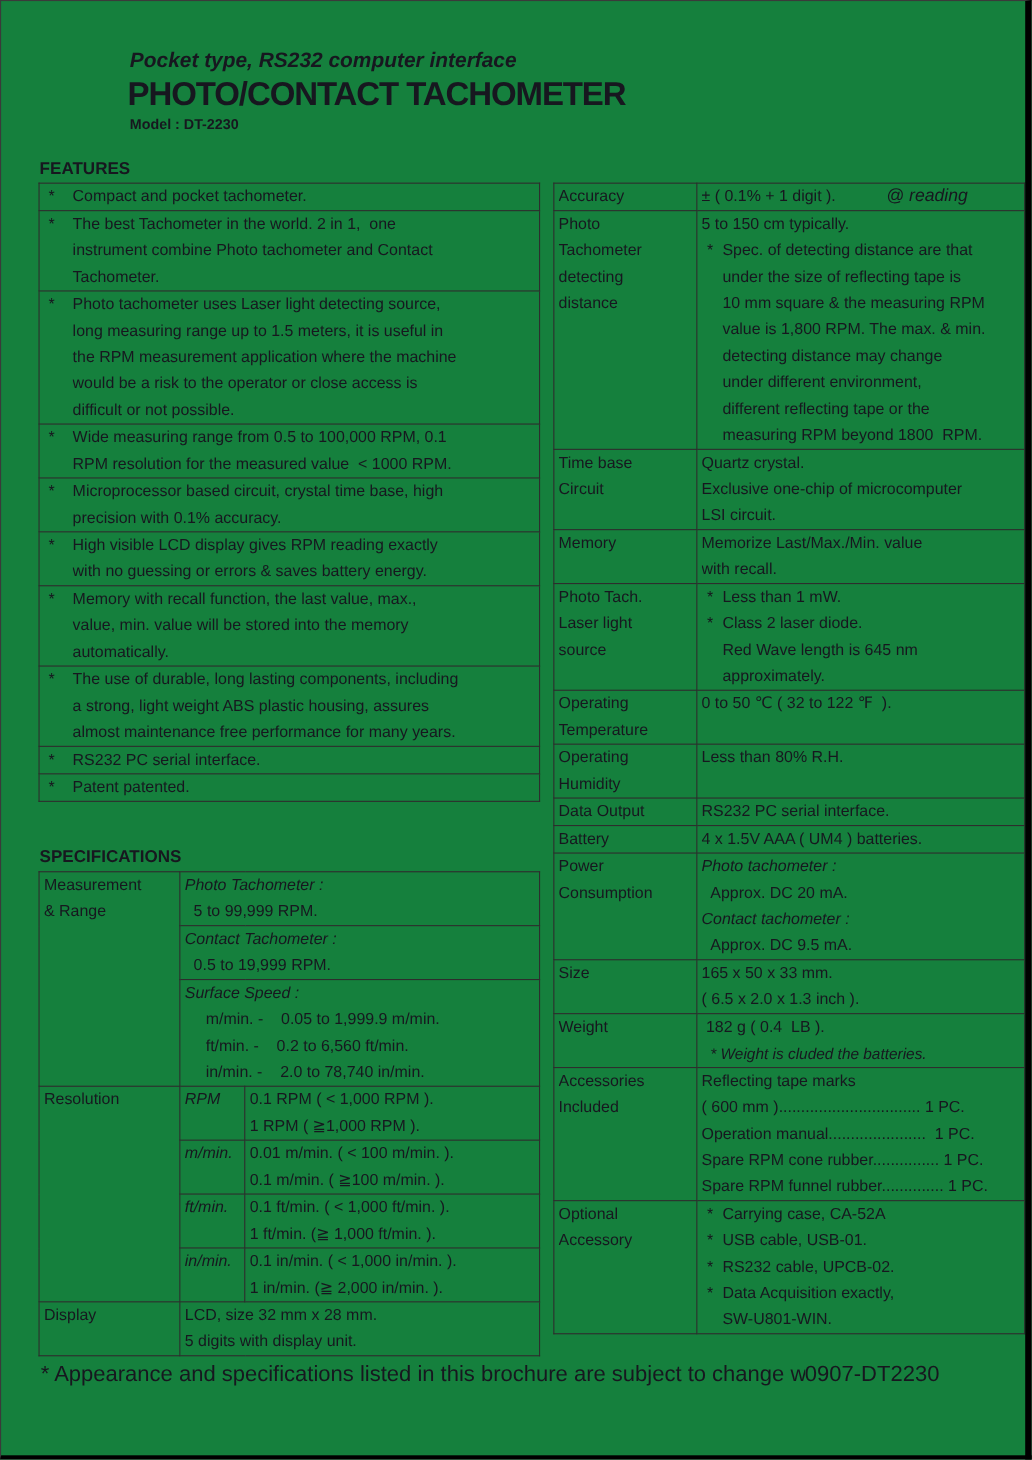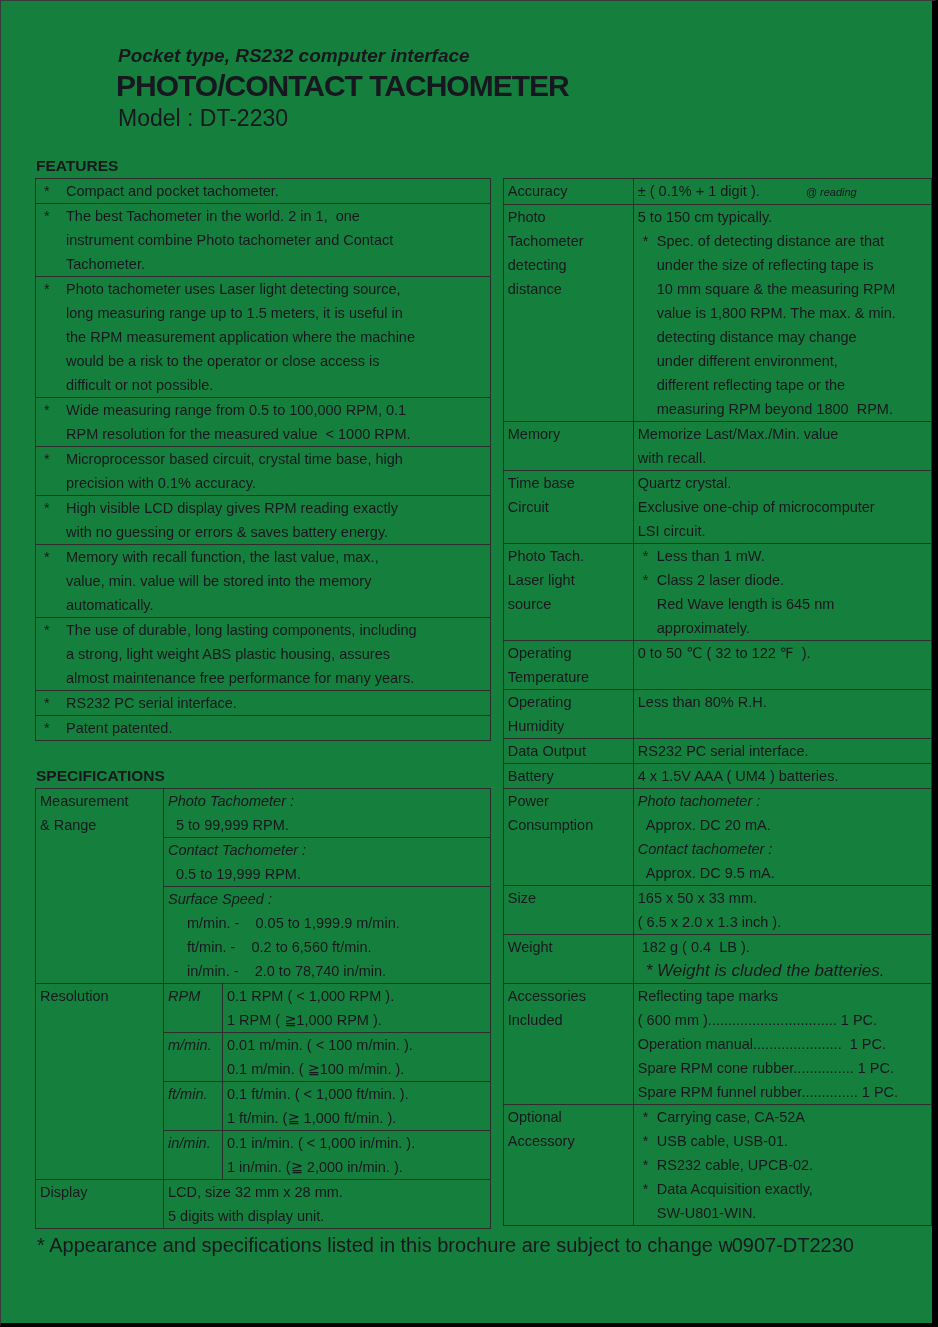--- a/index.html
+++ b/index.html
@@ -15,45 +15,45 @@
     border-top: 1px solid #3a3a3a;
     border-left: 1px solid #3a3a3a;
     border-right: 6px solid #000;
     border-bottom: 4px solid #000;
     overflow: hidden;
     background: #15803d;
   }
   .header { padding: 44px 0 0 117px; }
   .subtitle { font-size: 19px; font-weight: bold; font-style: italic; }
   .title { font-size: 30px; font-weight: bold; letter-spacing: -1px; line-height: 1.08; margin: 3px 0 0 -2px; }
-  .model { font-size: 23px; font-weight: normal; margin-top: 3px; }
+  .model { font-size: 13px; font-weight: bold; margin-top: 3px; }
 
   .columns { display: flex; padding-left: 34px; margin-top: 25px; }
   .col-left { width: 464px; }
   .col-right { width: 437px; margin-left: 12px; padding-top: 21px; }
 
   .section-heading { font-size: 15.5px; font-weight: bold; margin: 0 0 3px 1px; }
-  .section-heading.specs { margin-top: 26px; }
+  .section-heading.specs { margin-top: 42px; }
 
   table { border-collapse: collapse; width: 100%; table-layout: fixed; }
   td {
     border: 1px solid #2d2d2d;
     vertical-align: top;
     padding: 0 4px;
     font-size: 14.5px;
     line-height: 24px;
   }
   .ln { white-space: pre; overflow: hidden; }
   .italic { font-style: italic; }
   .ind1 { padding-left: 8px; }
   .ind2 { padding-left: 19px; }
   .star-line { position: relative; padding-left: 19px; }
   .star-line .star { position: absolute; left: 5px; top: 0; }
-  .small-italic { font-style: italic; font-size: 17px; padding-left: 8px; }
-  .suffix { font-style: italic; font-size: 11px; margin-left: 46px; }
+  .small-italic { font-style: italic; font-size: 14px; padding-left: 8px; }
+  .suffix { font-style: italic; font-size: 16px; margin-left: 46px; }
 
   .feat-cell { position: relative; padding-left: 30px; }
   .feat-star { position: absolute; left: 8px; top: 0; }
 
   .footer { display: flex; padding: 5px 78px 0 36px; font-size: 20px; align-items: center; }
   .footer-note { flex: 1; white-space: pre; overflow: hidden; }
   .footer-code { white-space: pre; }
 </style>
 </head>
 <body>
@@ -261,36 +261,36 @@
                 <div class="ln ind2"><span>10 mm square &amp; the measuring RPM</span></div>
                 <div class="ln ind2"><span>value is 1,800 RPM. The max. &amp; min.</span></div>
                 <div class="ln ind2"><span>detecting distance may change</span></div>
                 <div class="ln ind2"><span>under different environment,</span></div>
                 <div class="ln ind2"><span>different reflecting tape or the</span></div>
                 <div class="ln ind2"><span>measuring RPM beyond 1800  RPM.</span></div>
               </td>
             </tr>
             <tr>
               <td class="lbl">
-                <div class="ln">Memory</div>
-              </td>
-              <td>
-                <div class="ln"><span>Memorize Last/Max./Min. value</span></div>
-                <div class="ln"><span>with recall.</span></div>
-              </td>
-            </tr>
-            <tr>
-              <td class="lbl">
                 <div class="ln">Time base</div>
                 <div class="ln">Circuit</div>
               </td>
               <td>
                 <div class="ln"><span>Quartz crystal.</span></div>
                 <div class="ln"><span>Exclusive one-chip of microcomputer</span></div>
                 <div class="ln"><span>LSI circuit.</span></div>
+              </td>
+            </tr>
+            <tr>
+              <td class="lbl">
+                <div class="ln">Memory</div>
+              </td>
+              <td>
+                <div class="ln"><span>Memorize Last/Max./Min. value</span></div>
+                <div class="ln"><span>with recall.</span></div>
               </td>
             </tr>
             <tr>
               <td class="lbl">
                 <div class="ln">Photo Tach.</div>
                 <div class="ln">Laser light</div>
                 <div class="ln">source</div>
               </td>
               <td>
                 <div class="ln star-line"><span class="star">*</span><span>Less than 1 mW.</span></div>

